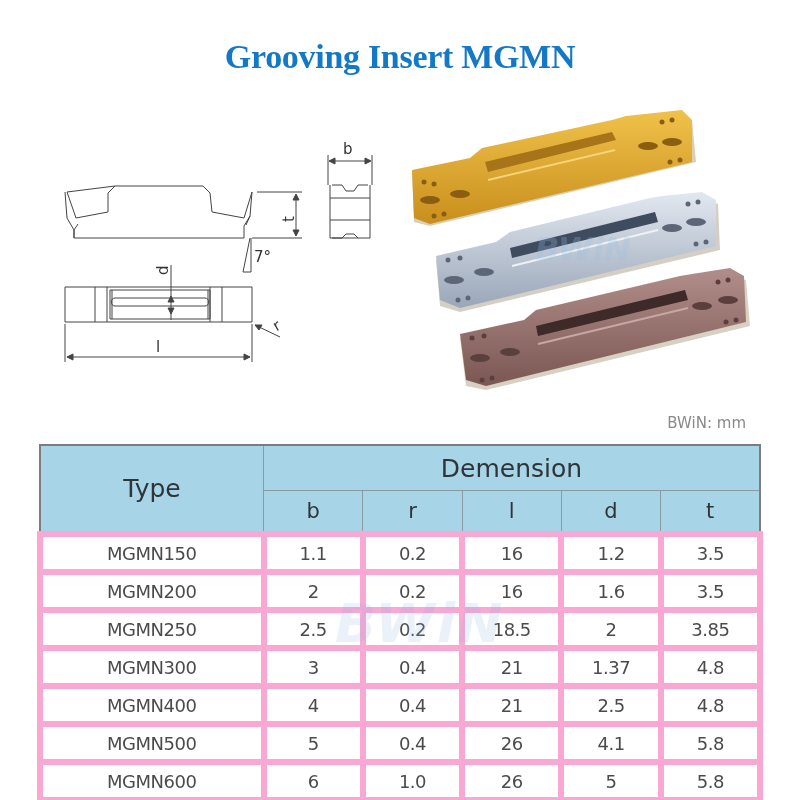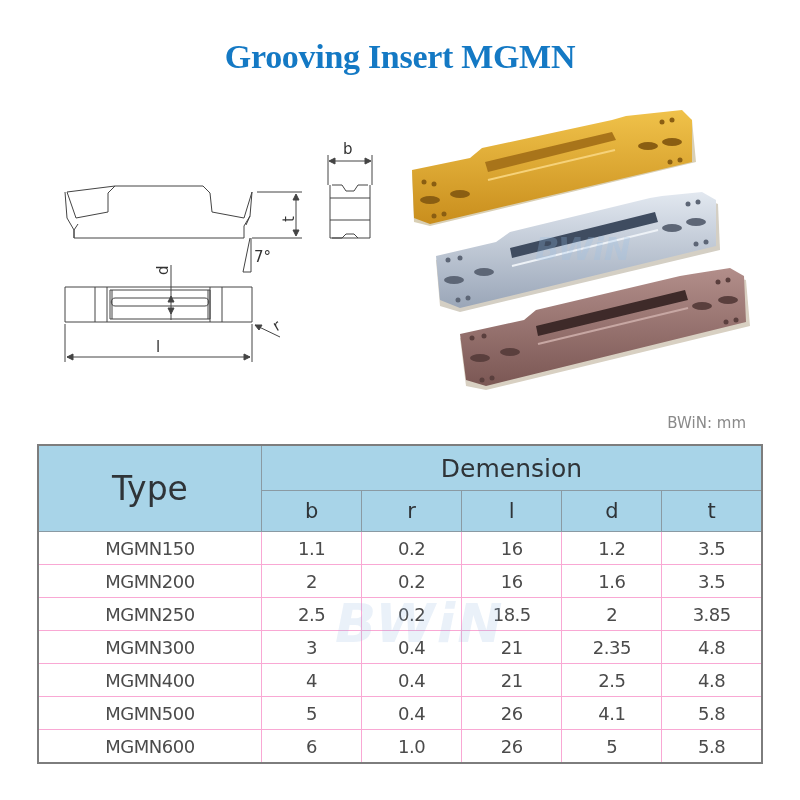--- a/index.html
+++ b/index.html
@@ -20,25 +20,25 @@
   }
   table.spec {
     position: absolute; left: 37px; top: 444px; width: 726px;
     border-collapse: collapse; border: 2px solid #7d7d7d;
     font-family: "DejaVu Sans", sans-serif; table-layout: fixed;
   }
   table.spec th {
     background: #a8d4e8; color: #2f3438; font-weight: normal;
     border: 1px solid #8a9aa3;
   }
-  table.spec th.type { font-size: 33px; width: 220px; }
+  table.spec th.type { font-size: 25px; width: 220px; }
   table.spec th.group { font-size: 25px; height: 42px; }
   table.spec th.sub { font-size: 21px; height: 38px; }
   table.spec td {
-    border: 1px solid #f9a8d4; color: #4b4b4b; text-align: center;
+    border: 6px solid #f9a8d4; color: #4b4b4b; text-align: center;
     font-size: 18px; height: 32px; padding: 0; font-weight: normal;
     font-family: "DejaVu Sans", sans-serif; letter-spacing: -0.5px;
   }
   table.spec td.type-cell { font-size: 18px; }
   .watermark {
     position: absolute; left: 335px; top: 592px; font-size: 54px; font-style: italic;
     font-weight: bold; color: rgba(140, 180, 220, 0.18); letter-spacing: 2px;
     font-family: "DejaVu Sans", sans-serif; pointer-events: none;
   }
 </style>
@@ -235,21 +235,21 @@
       <td>0.2</td>
       <td>18.5</td>
       <td>2</td>
       <td>3.85</td>
     </tr>
     <tr>
       <td class="type-cell">MGMN300</td>
       <td>3</td>
       <td>0.4</td>
       <td>21</td>
-      <td>2.35</td>
+      <td>1.37</td>
       <td>4.8</td>
     </tr>
     <tr>
       <td class="type-cell">MGMN400</td>
       <td>4</td>
       <td>0.4</td>
       <td>21</td>
       <td>2.5</td>
       <td>4.8</td>
     </tr>

